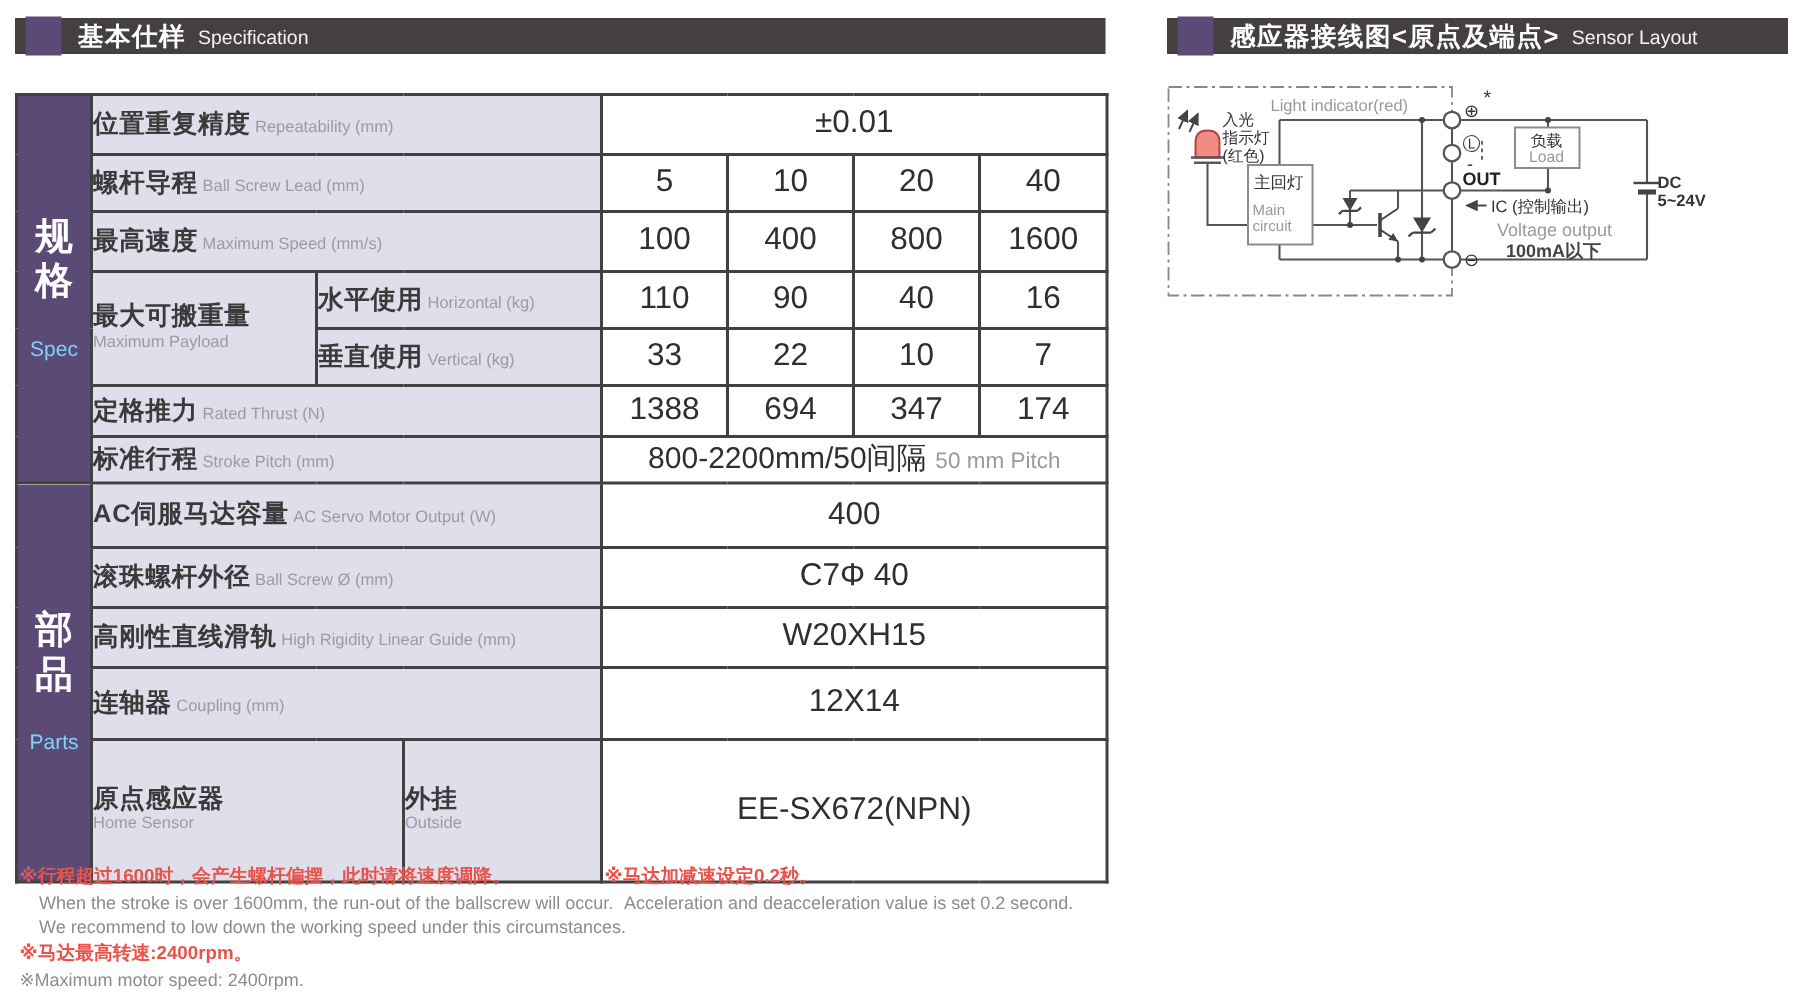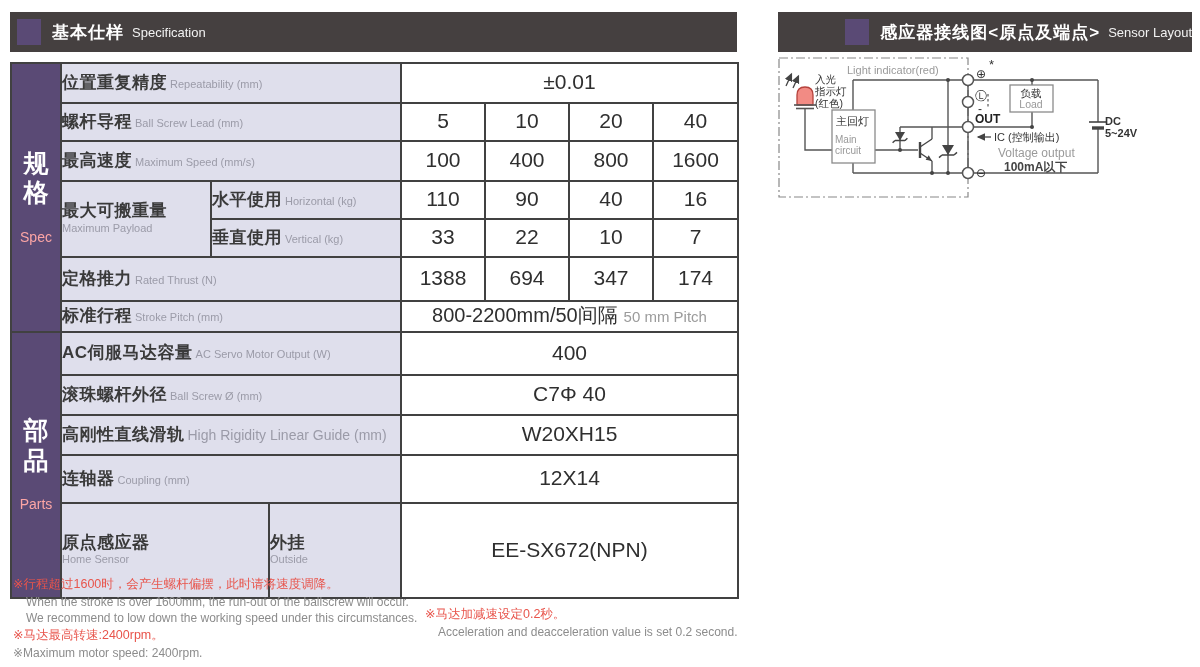--- a/index.html
+++ b/index.html
@@ -3,47 +3,47 @@
 <meta charset="utf-8">
 <style>
   * { box-sizing: border-box; }
   html,body { margin:0; padding:0; }
   body {
     width:1200px; height:667px; position:relative; background:#ffffff;
     font-family:"Liberation Sans","DejaVu Sans",sans-serif; overflow:hidden;
   }
 
   
-  .bar { position:absolute; top:12px; height:40px; background:#454040;
+  .bar { position:absolute; top:12px; height:24px; background:#454040;
          display:flex; align-items:center; }
   .bar-left  { left:10px;  width:727px; }
-  .bar-right { left:778px; width:414px;justify-content:flex-end; }
+  .bar-right { left:778px; width:414px; }
   .chip { width:24px; height:26px; background:#5a4a75; margin-left:7px; flex:0 0 auto; }
   .bar .zh { color:#fff; font-size:17px; font-weight:bold; margin-left:11px; letter-spacing:1px; white-space:nowrap; }
   .bar .en { color:#f2f2f2; font-size:13px; margin-left:8px; white-space:nowrap; }
 
   
   table.spec { position:absolute; left:10px; top:62px; border-collapse:collapse; table-layout:fixed; width:727px; }
   table.spec td { border:2px solid #414141; padding:0 0 2px 0; overflow:hidden; }
   td.side { background:#5a4a75; border-left:none; text-align:center; vertical-align:middle; }
   .scjk { color:#fff; font-size:25px; font-weight:bold; line-height:1.18; }
-  .sen  { color:#fca5a5; font-size:14px; margin-top:21px; }
+  .sen  { color:#7dd3fc; font-size:14px; margin-top:21px; }
   td.lbl { background:#dfdfec; padding:2px 4px 2px 8px; vertical-align:middle; }
   td.lbl .zh { font-size:17px; color:#3a3a3a; font-weight:600; letter-spacing:0.5px; }
   td.lbl .en { font-size:11px; color:#9b9ba8; margin-left:3px; white-space:nowrap; }
   td.lbl .zh2 { font-size:17px; color:#3a3a3a; font-weight:600; letter-spacing:0.5px; line-height:1.2; }
   td.lbl .en2 { font-size:11px; color:#9b9ba8; line-height:1.2; }
   td.val { background:#fff; text-align:center; vertical-align:middle;
            font-size:21px; color:#2f2f2f; }
   td.val .gray { font-size:15px; color:#9b9b9b; }
 
   
   .notes-left  { position:absolute; left:13px;  top:575px; }
-  .notes-right { position:absolute; left:425px; top:575px;margin-top:30px; }
-  .n-red  { color:#e8544b; font-size:12.5px; font-weight:normal; line-height:1.5; white-space:nowrap; }
+  .notes-right { position:absolute; left:403px; top:575px; }
+  .n-red  { color:#e8544b; font-size:12.5px; font-weight:bold; line-height:1.5; white-space:nowrap; }
   .n-gray { color:#8c8c8c; font-size:12px; line-height:1.35; margin-left:13px; white-space:nowrap; }
   .n-gray.noind { margin-left:0; }
 
   
   .diagram { position:absolute; left:778px; top:52px; width:420px; height:150px; }
   .diagram text { font-family:"Liberation Sans","DejaVu Sans",sans-serif; }
 </style>
 </head>
 <body>
 
@@ -121,21 +121,21 @@
   <tr style="height:38px">
     <td class="lbl" colspan="2">
       <span class="zh">垂直使用</span><span class="en">Vertical (kg)</span>
     </td>
     <td class="val">33</td>
     <td class="val">22</td>
     <td class="val">10</td>
     <td class="val">7</td>
   </tr>
 
-  <tr style="height:44px">
+  <tr style="height:34px">
     <td class="lbl" colspan="3">
       <span class="zh">定格推力</span><span class="en">Rated Thrust (N)</span>
     </td>
     <td class="val">1388</td>
     <td class="val">694</td>
     <td class="val">347</td>
     <td class="val">174</td>
   </tr>
 
   <tr style="height:23px">
@@ -162,21 +162,21 @@
 
   <tr style="height:40px">
     <td class="lbl" colspan="3">
       <span class="zh">滚珠螺杆外径</span><span class="en">Ball Screw Ø (mm)</span>
     </td>
     <td class="val" colspan="4">C7Φ 40</td>
   </tr>
 
   <tr style="height:40px">
     <td class="lbl" colspan="3">
-      <span class="zh">高刚性直线滑轨</span><span class="en" style="font-size:14px">High Rigidity Linear Guide (mm)</span>
+      <span class="zh">高刚性直线滑轨</span><span class="en" style="font-size:11px">High Rigidity Linear Guide (mm)</span>
     </td>
     <td class="val" colspan="4">W20XH15</td>
   </tr>
 
   <tr style="height:48px">
     <td class="lbl" colspan="3">
       <span class="zh">连轴器</span><span class="en">Coupling (mm)</span>
     </td>
     <td class="val" colspan="4">12X14</td>
   </tr>

